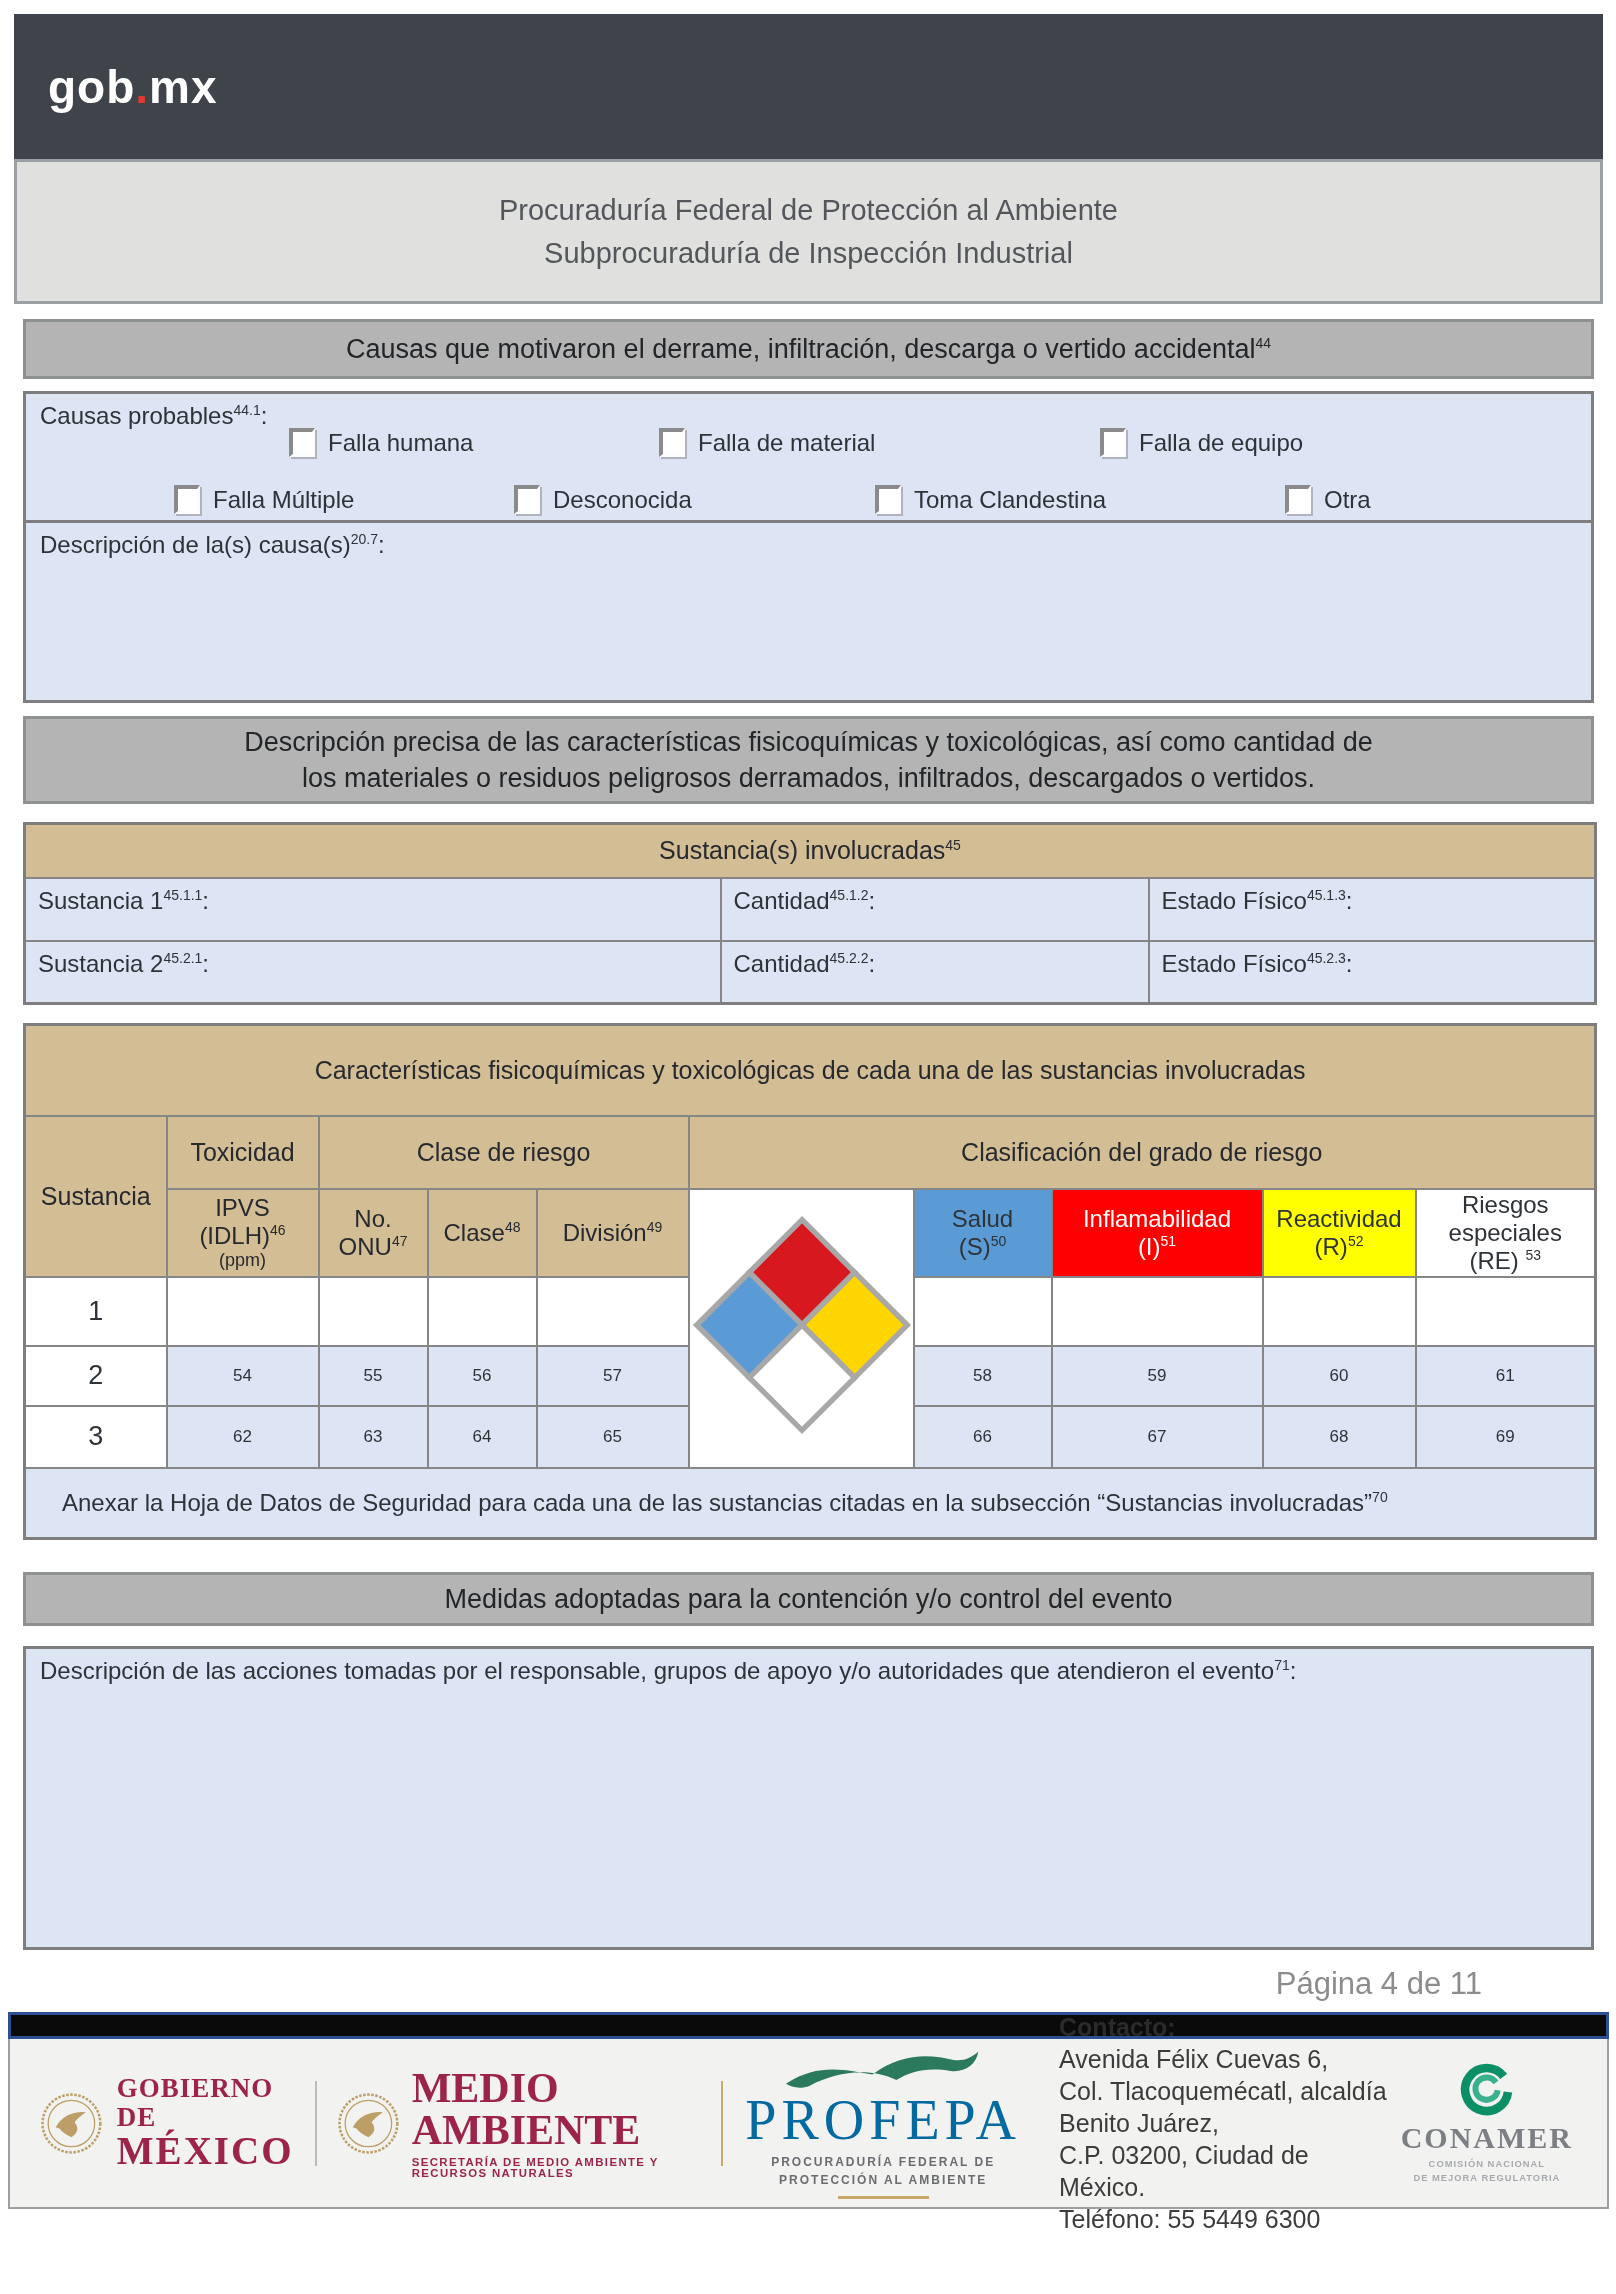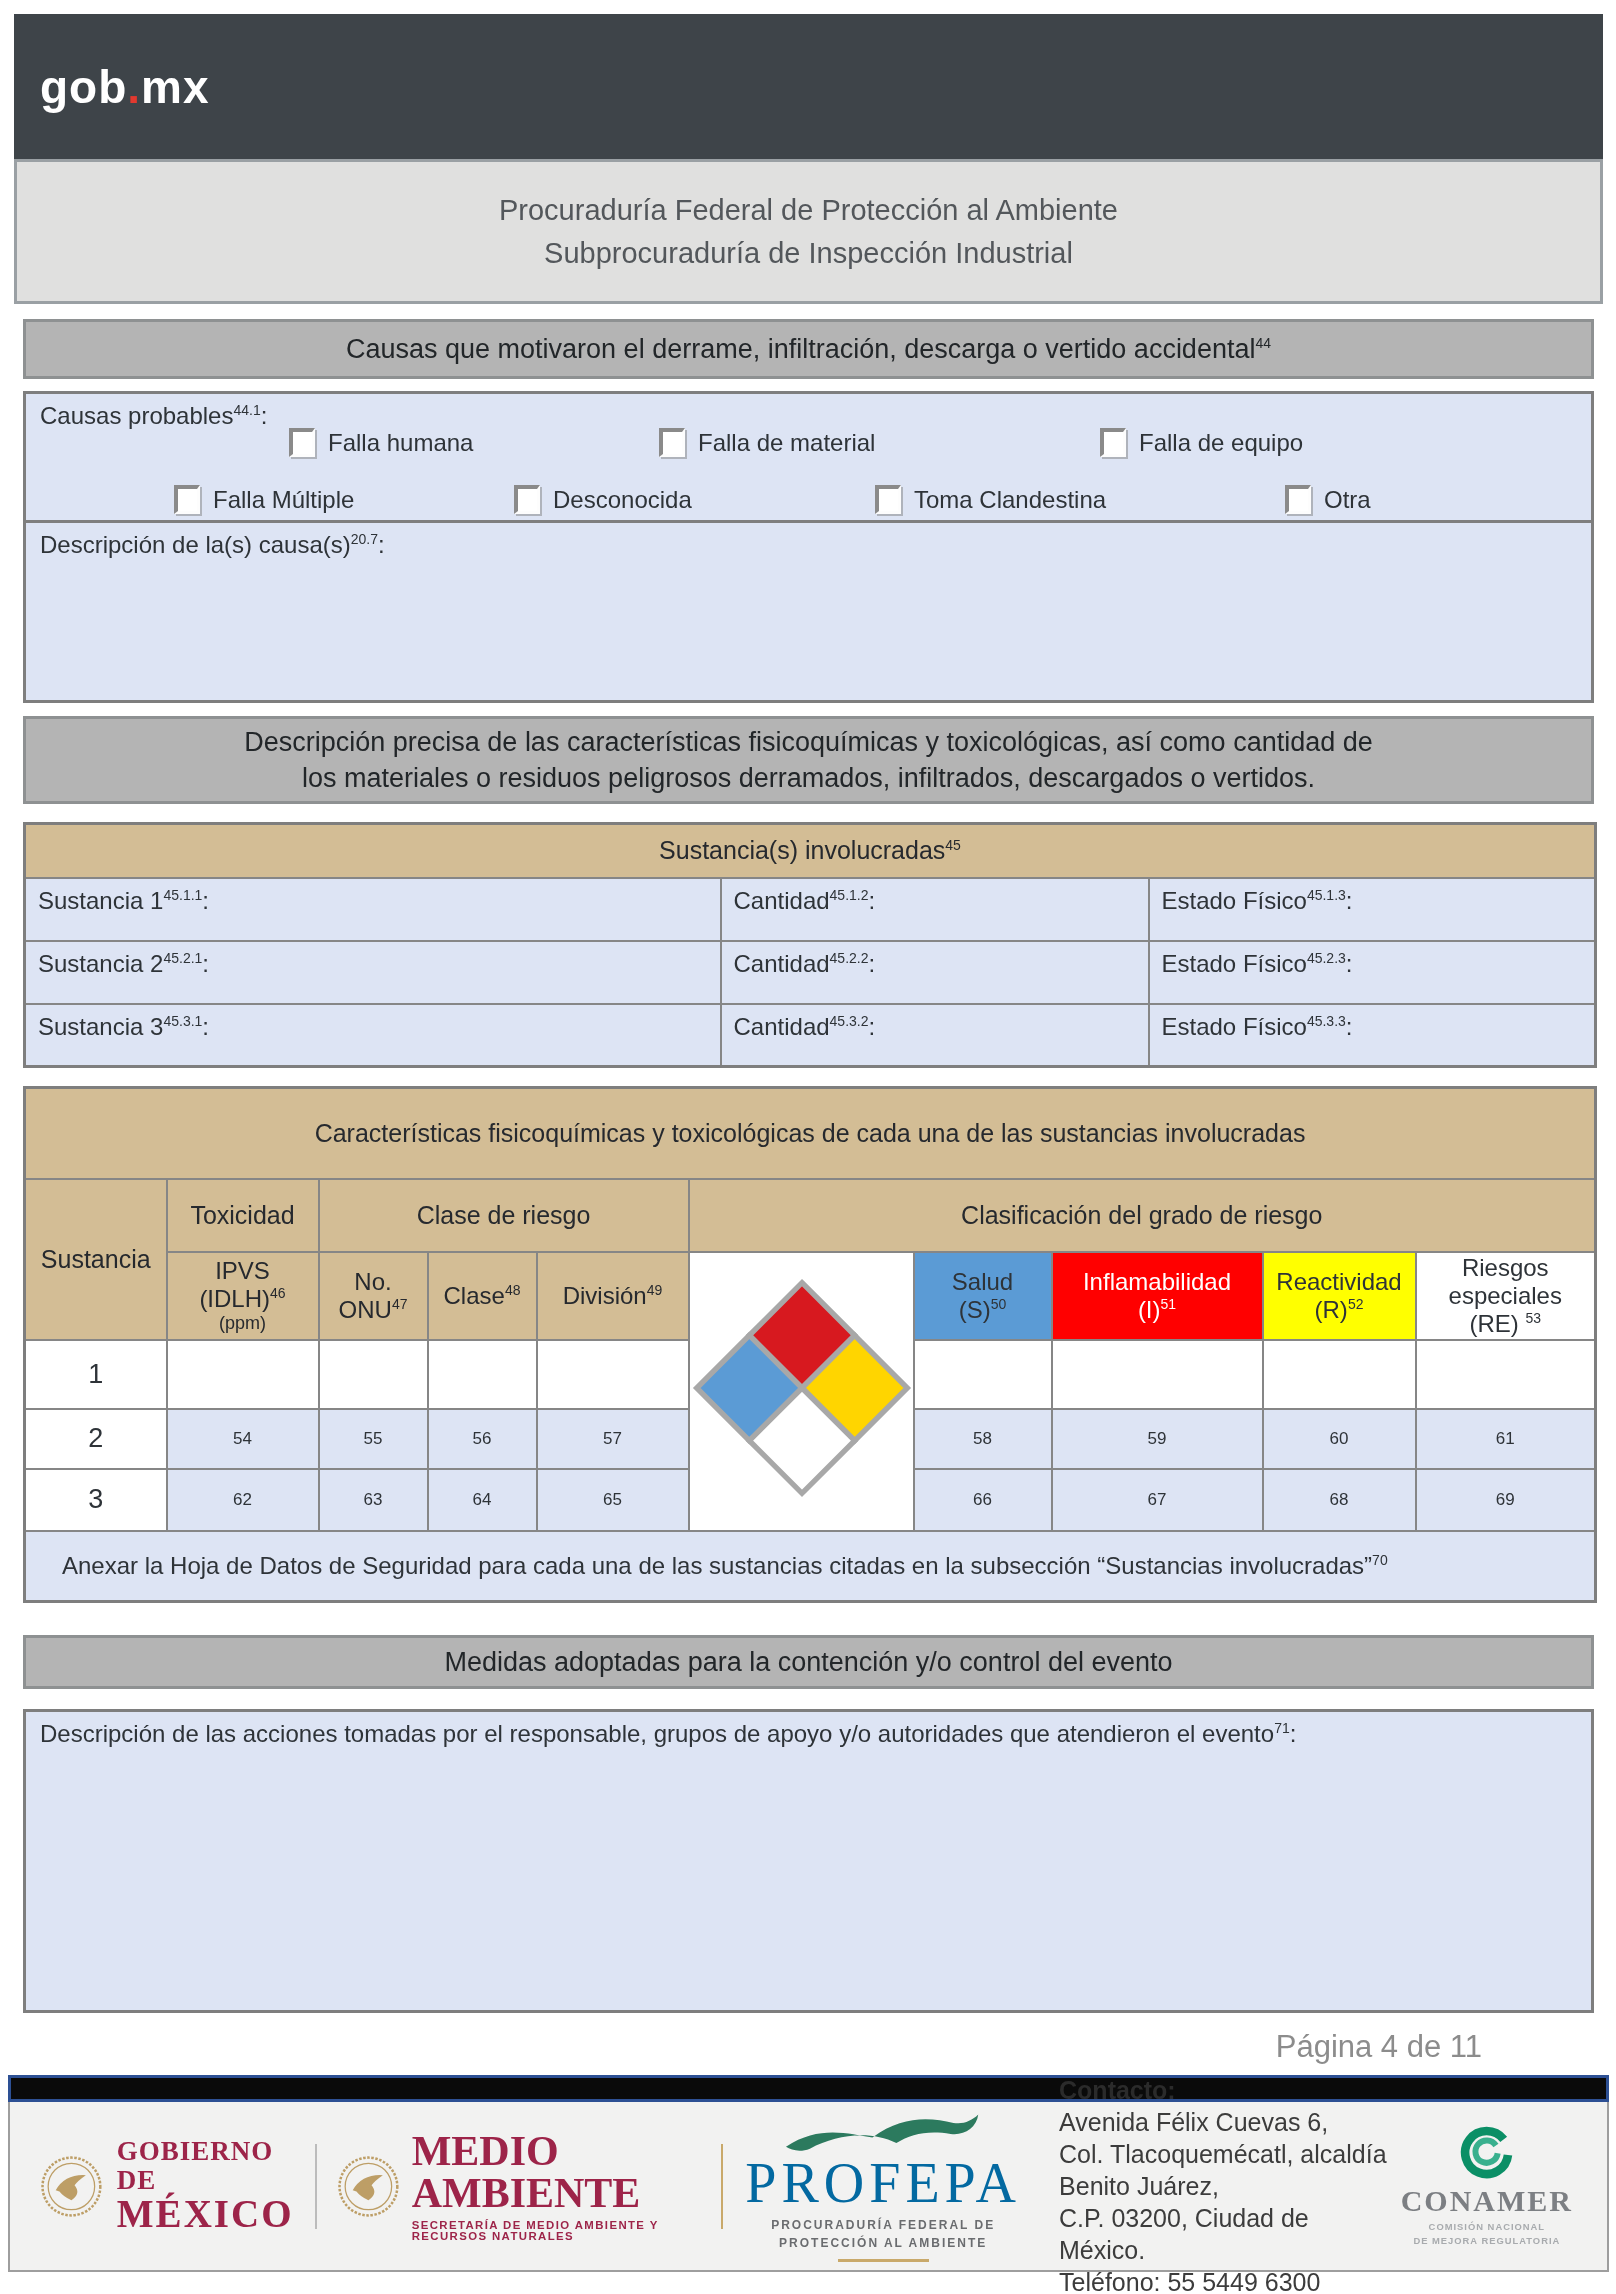--- a/index.html
+++ b/index.html
@@ -3,21 +3,21 @@
 <meta charset="utf-8">
 <style>
   *{box-sizing:border-box;margin:0;padding:0}
   html,body{background:#fff}
   body{width:1617px;height:2295px;overflow:hidden;position:relative;
        font-family:"Liberation Sans","DejaVu Sans",sans-serif;color:#2e3338}
   sup{font-size:14px;line-height:0;vertical-align:super}
 
   
   .topbar{margin:14px 14px 0;height:145px;background:#3e4449;display:flex;align-items:center}
-  .gobmx{padding-left:26px;font-size:46px;font-weight:bold;color:#fff;letter-spacing:1px}
+  .gobmx{padding-left:34px;font-size:46px;font-weight:bold;color:#fff;letter-spacing:1px}
   .gobmx .dot{color:#e2392f}
 
   
   .agency{margin:0 14px;height:145px;background:#e0e0df;border:3px solid #9aa0a4;
           display:flex;flex-direction:column;justify-content:center;align-items:center;gap:10px;
           font-size:29px;color:#53575b}
 
   
   .graybar{margin:0 23px;background:#b4b4b4;border:3px solid #8e9192;
            display:flex;flex-direction:column;align-items:center;justify-content:center;
@@ -155,25 +155,20 @@
   <tr style="height:63px">
     <td class="labelcell"><span><span>Sustancia 1</span><sup>45.1.1</sup><span>:</span></span></td>
     <td class="labelcell"><span><span>Cantidad</span><sup>45.1.2</sup><span>:</span></span></td>
     <td class="labelcell"><span><span>Estado Físico</span><sup>45.1.3</sup><span>:</span></span></td>
   </tr>
   <tr style="height:63px">
     <td class="labelcell"><span><span>Sustancia 2</span><sup>45.2.1</sup><span>:</span></span></td>
     <td class="labelcell"><span><span>Cantidad</span><sup>45.2.2</sup><span>:</span></span></td>
     <td class="labelcell"><span><span>Estado Físico</span><sup>45.2.3</sup><span>:</span></span></td>
   </tr>
-  <tr style="height:63px">
-    <td class="labelcell"><span><span>Sustancia 3</span><sup>45.3.1</sup><span>:</span></span></td>
-    <td class="labelcell"><span><span>Cantidad</span><sup>45.3.2</sup><span>:</span></span></td>
-    <td class="labelcell"><span><span>Estado Físico</span><sup>45.3.3</sup><span>:</span></span></td>
-  </tr>
 </tbody>
   </table>
 
 <table class="char-table" style="margin-top:18px">
   <colgroup>
     <col style="width:142px">
       <col style="width:152px">
       <col style="width:109px">
       <col style="width:109px">
       <col style="width:152px">

